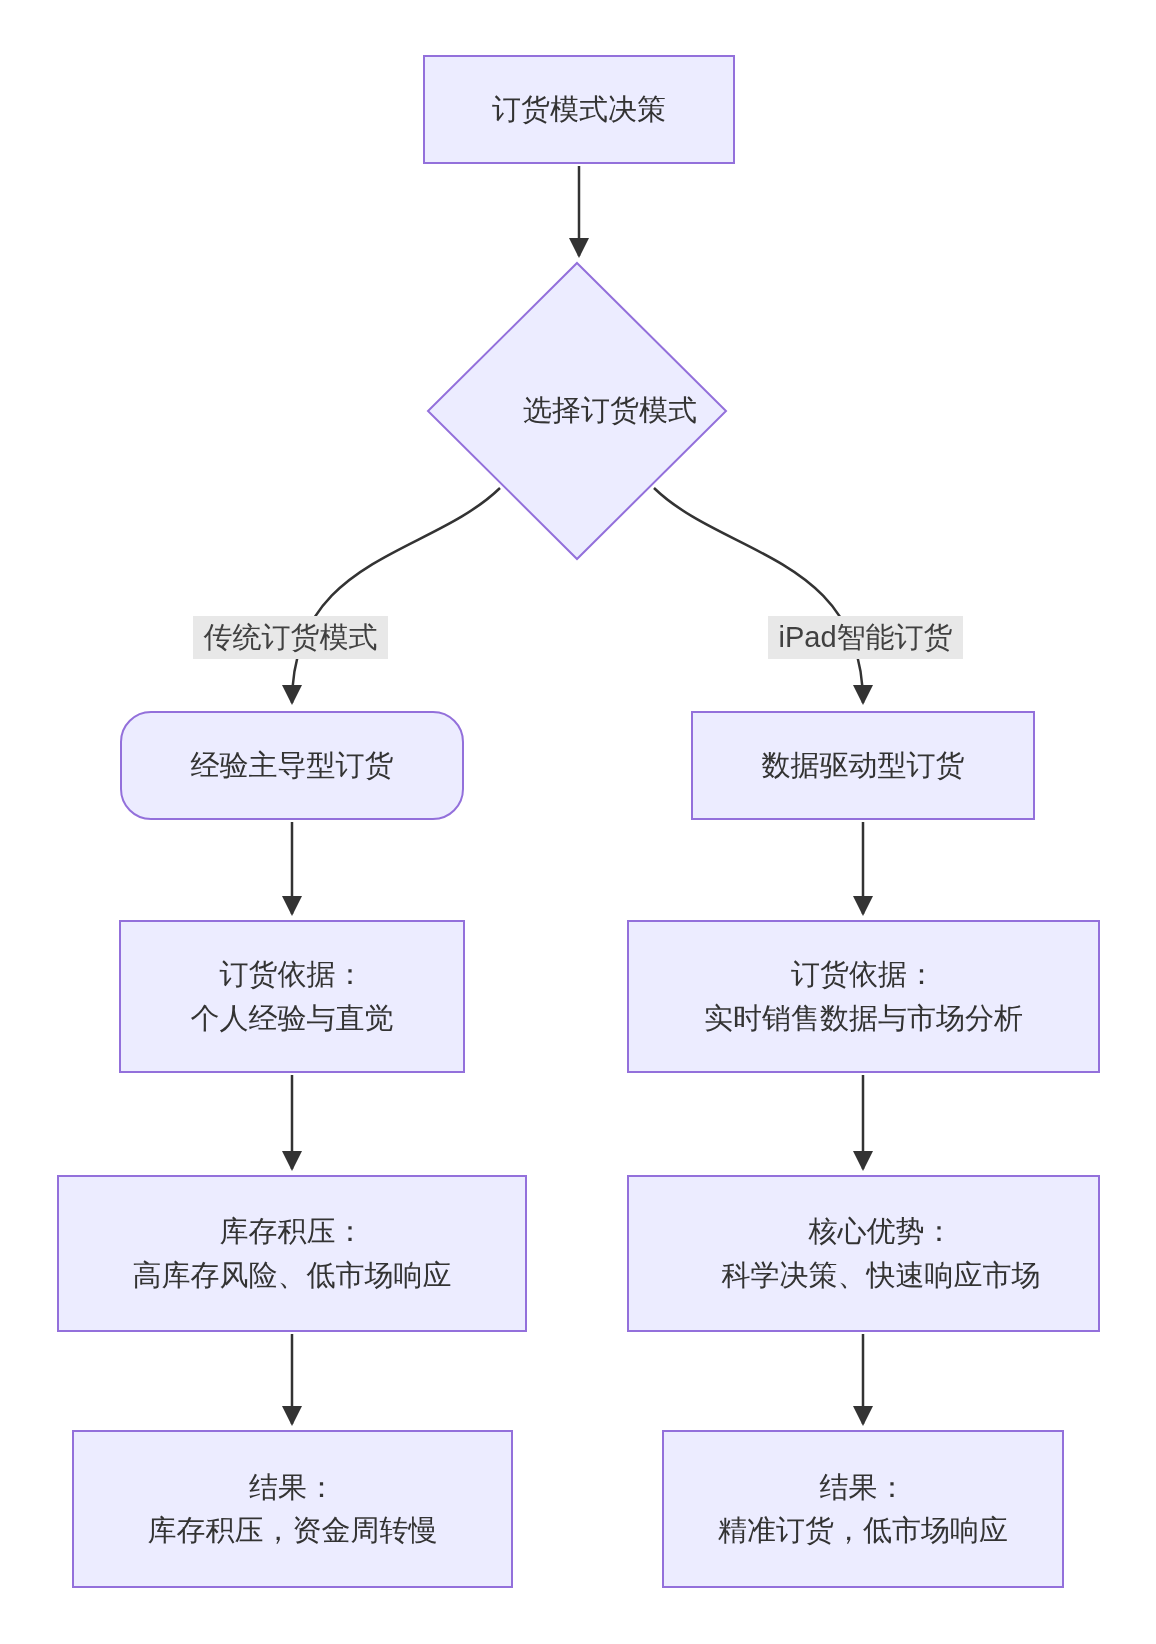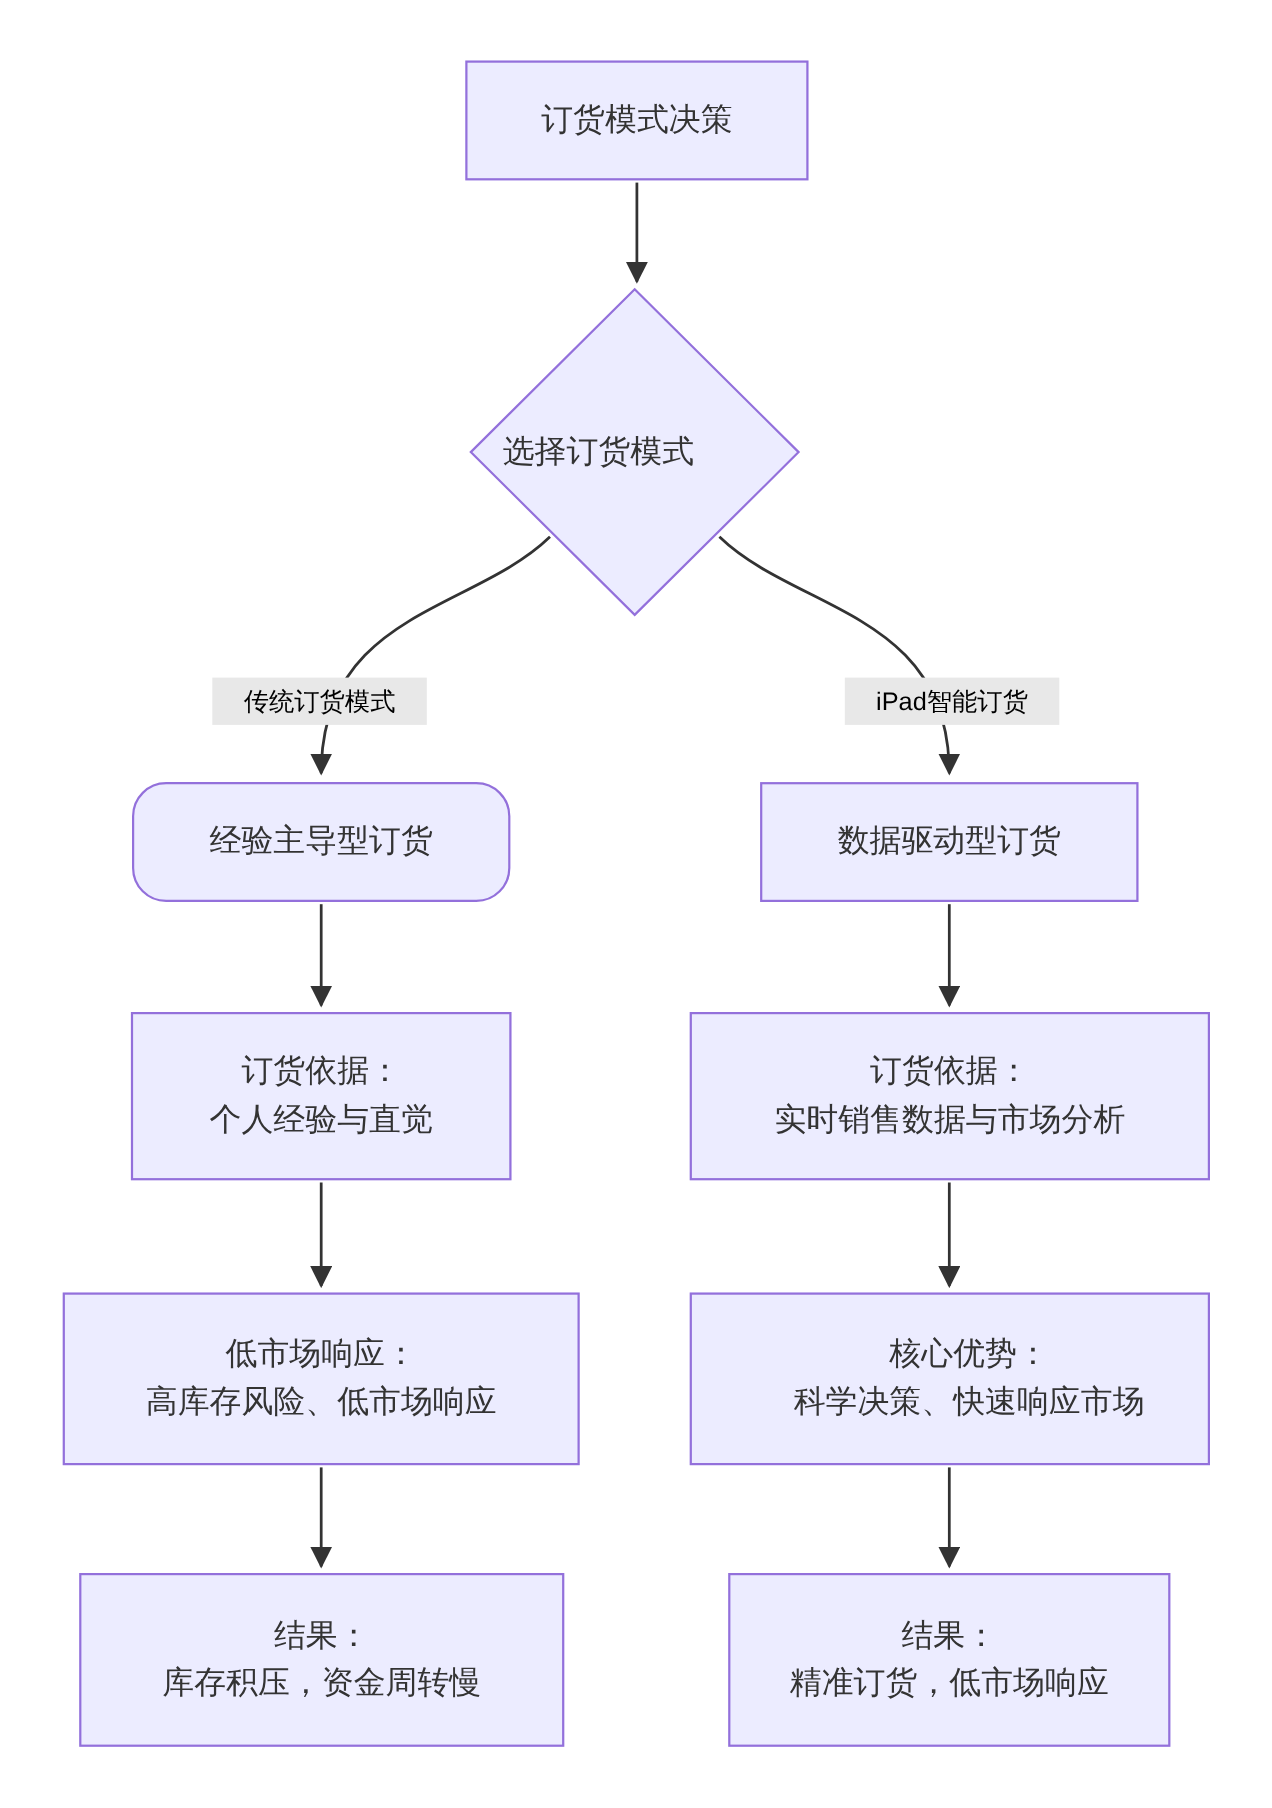--- a/index.html
+++ b/index.html
@@ -37,30 +37,30 @@
     white-space: nowrap;
   }
   .node .line { display: block; }
   .diamond-label {
     position: absolute;
     box-sizing: border-box;
     color: #333333;
     font-size: 29px;
     display: flex;
     align-items: center;
-    justify-content: flex-start;
+    justify-content: flex-end;
     text-align: center;
     white-space: nowrap;
   }
   .edge-label {
     position: absolute;
     box-sizing: border-box;
     background: #E8E8E8;
-    color: #000000;
-    font-size: 23px;
+    color: #404040;
+    font-size: 29px;
     display: flex;
     align-items: center;
     justify-content: center;
     text-align: center;
     white-space: nowrap;
   }
 </style>
 </head>
 <body>
 
@@ -102,21 +102,21 @@
   </div>
 
   <div class="node" style="left:120px; top:711px; width:344px; height:109px;border-radius:31px;">
     <span class="line">经验主导型订货</span>
   </div>
   <div class="node" style="left:119px; top:920px; width:346px; height:153px;">
     <span class="line">订货依据：</span>
     <span class="line">个人经验与直觉</span>
   </div>
   <div class="node" style="left:57px; top:1175px; width:470px; height:157px;">
-    <span class="line">低市场响应：</span>
+    <span class="line">库存积压：</span>
     <span class="line">高库存风险、低市场响应</span>
   </div>
   <div class="node" style="left:72px; top:1430px; width:441px; height:158px;">
     <span class="line">结果：</span>
     <span class="line">库存积压，资金周转慢</span>
   </div>
 
   <div class="node" style="left:691px; top:711px; width:344px; height:109px;">
     <span class="line">数据驱动型订货</span>
   </div>

